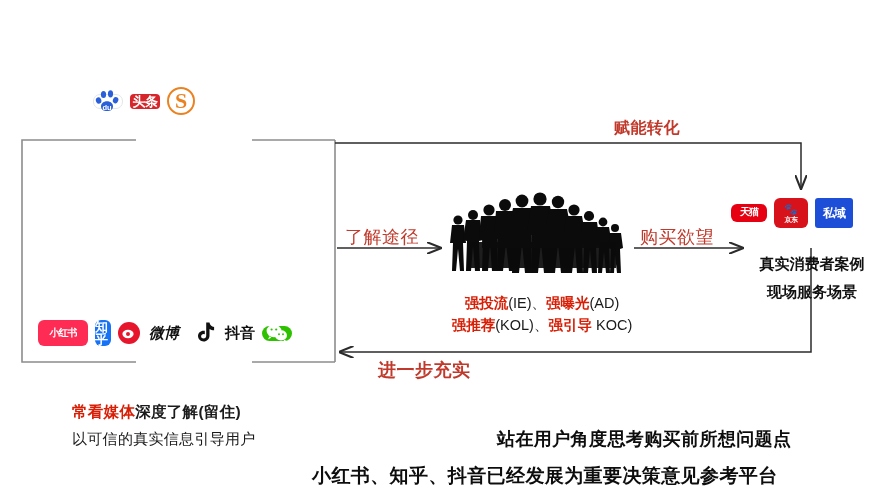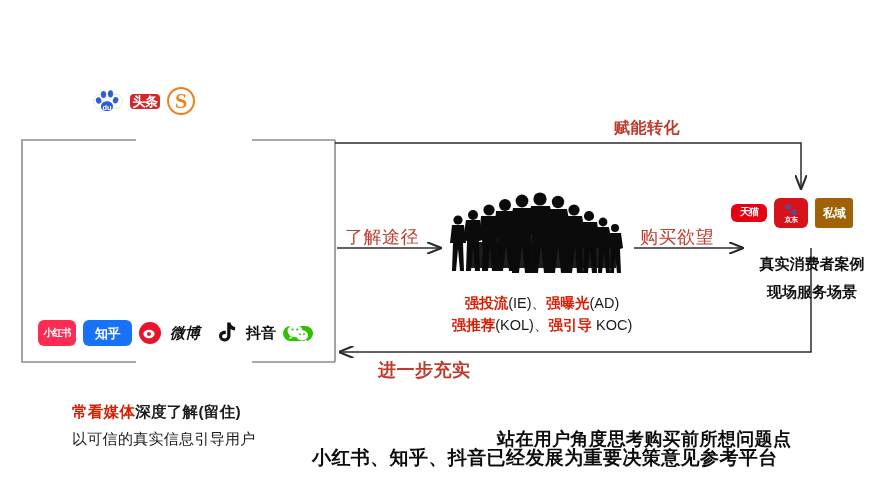--- a/index.html
+++ b/index.html
@@ -123,21 +123,21 @@
     color: #fff;
     font-size: 8px;
     letter-spacing: -0.5px;
     border-radius: 6px;
     flex-direction: column;
     padding-top: 2px;
   }
   .jd .jd-face { font-size: 11px; line-height: 11px; }
   .jd .jd-name { font-size: 7px; line-height: 9px; }
   .siyu {
-    background: #a16207;
+    background: #1d4ed8;
     color: #fff;
     font-size: 12px;
     letter-spacing: -1px;
     border-radius: 3px;
   }
   .logo-gap { width: 4px; }
 
   
   .node-text {
     position: absolute;
@@ -248,22 +248,22 @@
         <path d="M6 18.5c0-3 2.6-5.2 6-5.2s6 2.2 6 5.2-2.6 4.6-6 4.6-6-1.6-6-4.6z" fill="#2b5fd9"></path>
         <text x="12" y="21.6" font-size="7.5" fill="#ffffff" text-anchor="middle" font-family="Liberation Sans, sans-serif" font-weight="bold">du</text>
       </svg>
     </span>
     <span class="logo logo-sq toutiao">头条</span>
     <span class="logo sogou">S</span>
   </div>
 
 
   <div class="logo-row" style="left:38px; top:320px;">
-    <span class="logo logo-sq xhs" style="width:38px;height:26px;border-radius:6px;">小红书</span>
-    <span class="logo logo-sq zhihu" style="width:49px;height:26px;border-radius:6px;">知乎</span>
+    <span class="logo logo-sq xhs" style="width:50px;height:26px;border-radius:6px;">小红书</span>
+    <span class="logo logo-sq zhihu" style="width:16px;height:26px;border-radius:6px;">知乎</span>
     <span class="logo weibo-mark">
       <svg width="20" height="20" viewBox="0 0 20 20" aria-hidden="true">
         <circle cx="10" cy="10" r="9.5" fill="#e6162d"></circle>
         <ellipse cx="9" cy="11" rx="5.6" ry="4.2" fill="#ffffff"></ellipse>
         <circle cx="9" cy="11" r="2" fill="#e6162d"></circle>
         <path d="M14.5 4.2a4.6 4.6 0 0 1 3.4 4.1" fill="none" stroke="#e6162d" stroke-width="1.4" stroke-linecap="round"></path>
       </svg>
     </span>
     <span class="weibo-txt">微博</span>
     <span class="logo-gap"></span>
@@ -354,15 +354,15 @@
     </span>
     <span class="logo siyu" style="width:38px;height:30px;">私域</span>
   </div>
 
   <div class="right-caption" style="left:742px; top:250px; width:140px;">
     <div>真实消费者案例</div>
     <div>现场服务场景</div>
   </div>
 
   <div class="footer footer-1" style="left:497px; top:427px;">站在用户角度思考购买前所想问题点</div>
-  <div class="footer footer-2" style="left:312px; top:445px;">小红书、知乎、抖音已经发展为重要决策意见参考平台</div>
+  <div class="footer footer-2" style="left:312px; top:463px;">小红书、知乎、抖音已经发展为重要决策意见参考平台</div>
 
 </div>
 
 </body></html>

